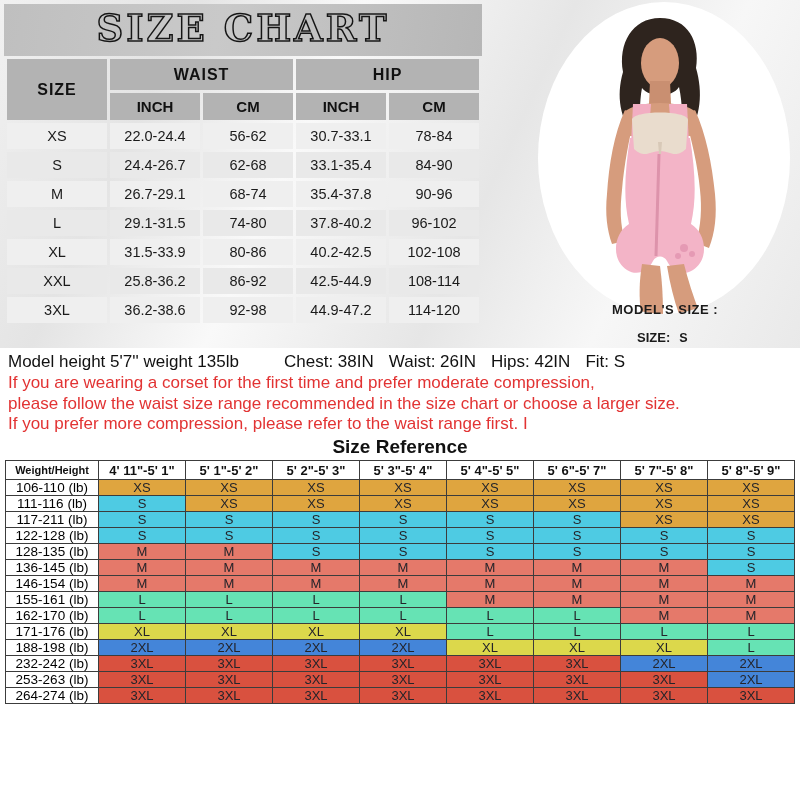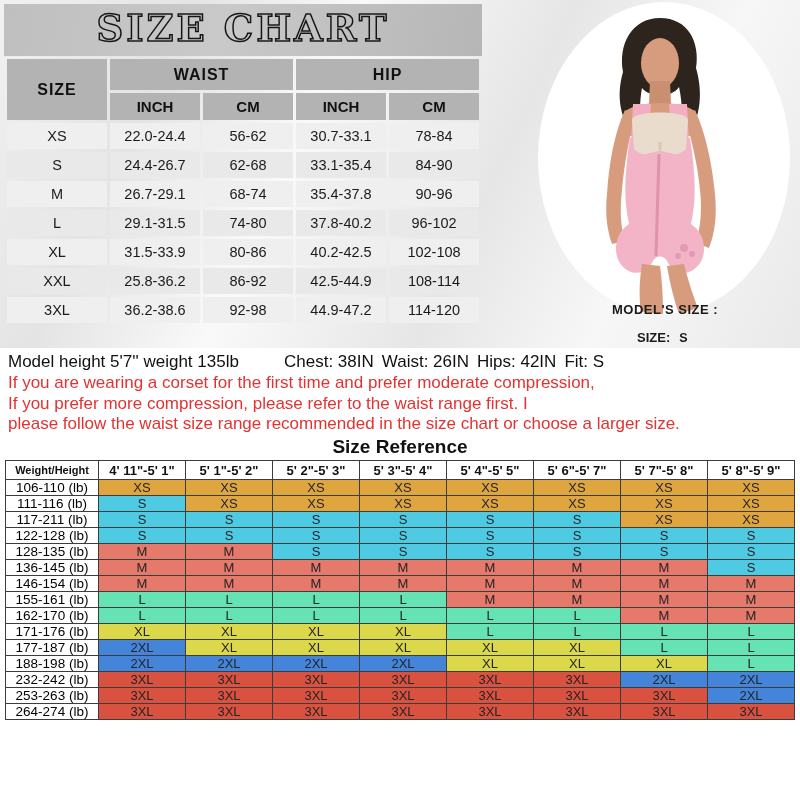--- a/index.html
+++ b/index.html
@@ -59,21 +59,21 @@
   }
   .model-size-row {
     position:absolute; left:637px; top:330px;
     font-size:13px; font-weight:bold; color:#1a1a1a;
   }
   .model-size-row .val { margin-left:9px; font-weight:bold; font-size:12.5px; }
 
   
   .info-row { display:flex; padding:4px 8px 0; font-size:17px; color:#111; }
   .info-left { width:276px; }
-  .stats { display:flex; gap:8px; }
+  .stats { display:flex; gap:15px; }
 
   .notes { padding:1px 8px 0; font-size:17px; line-height:1.22; color:#e23333; }
 
   .ref-title { text-align:center; font-size:19px; font-weight:bold; padding:1px 0 2px; }
 
   
   table.ref-table {
     border-collapse:collapse;
     margin-left:5px;
     width:790px;
@@ -223,22 +223,22 @@
   <div class="stats">
       <span>Chest: 38IN</span>
       <span>Waist: 26IN</span>
       <span>Hips: 42IN</span>
       <span>Fit: S</span>
     </div>
 </div>
 
 <div class="notes" style="color: rgb(226, 51, 51);">
     <div>If you are wearing a corset for the first time and prefer moderate compression,</div>
+    <div>please follow the waist size range recommended in the size chart or choose a larger size.</div>
     <div>If you prefer more compression, please refer to the waist range first. I</div>
-    <div>please follow the waist size range recommended in the size chart or choose a larger size.</div>
   </div>
 
 <div class="ref-title">Size Reference</div>
 
 <table class="ref-table">
   <colgroup>
     <col class="wcol">
       <col>
       <col>
       <col>
@@ -366,31 +366,20 @@
         <td style="background: rgb(220, 216, 75);">XL</td>
         <td style="background: rgb(220, 216, 75);">XL</td>
         <td style="background: rgb(220, 216, 75);">XL</td>
         <td style="background: rgb(220, 216, 75);">XL</td>
         <td style="background: rgb(102, 227, 180);">L</td>
         <td style="background: rgb(102, 227, 180);">L</td>
         <td style="background: rgb(102, 227, 180);">L</td>
         <td style="background: rgb(102, 227, 180);">L</td>
       </tr>
       <tr>
-        <th>177-187 (lb)</th>
-        <td style="background: rgb(68, 133, 217);">2XL</td>
-        <td style="background: rgb(220, 216, 75);">XL</td>
-        <td style="background: rgb(220, 216, 75);">XL</td>
-        <td style="background: rgb(220, 216, 75);">XL</td>
-        <td style="background: rgb(220, 216, 75);">XL</td>
-        <td style="background: rgb(220, 216, 75);">XL</td>
-        <td style="background: rgb(102, 227, 180);">L</td>
-        <td style="background: rgb(102, 227, 180);">L</td>
-      </tr>
-      <tr>
         <th>188-198 (lb)</th>
         <td style="background: rgb(68, 133, 217);">2XL</td>
         <td style="background: rgb(68, 133, 217);">2XL</td>
         <td style="background: rgb(68, 133, 217);">2XL</td>
         <td style="background: rgb(68, 133, 217);">2XL</td>
         <td style="background: rgb(220, 216, 75);">XL</td>
         <td style="background: rgb(220, 216, 75);">XL</td>
         <td style="background: rgb(220, 216, 75);">XL</td>
         <td style="background: rgb(102, 227, 180);">L</td>
       </tr>

